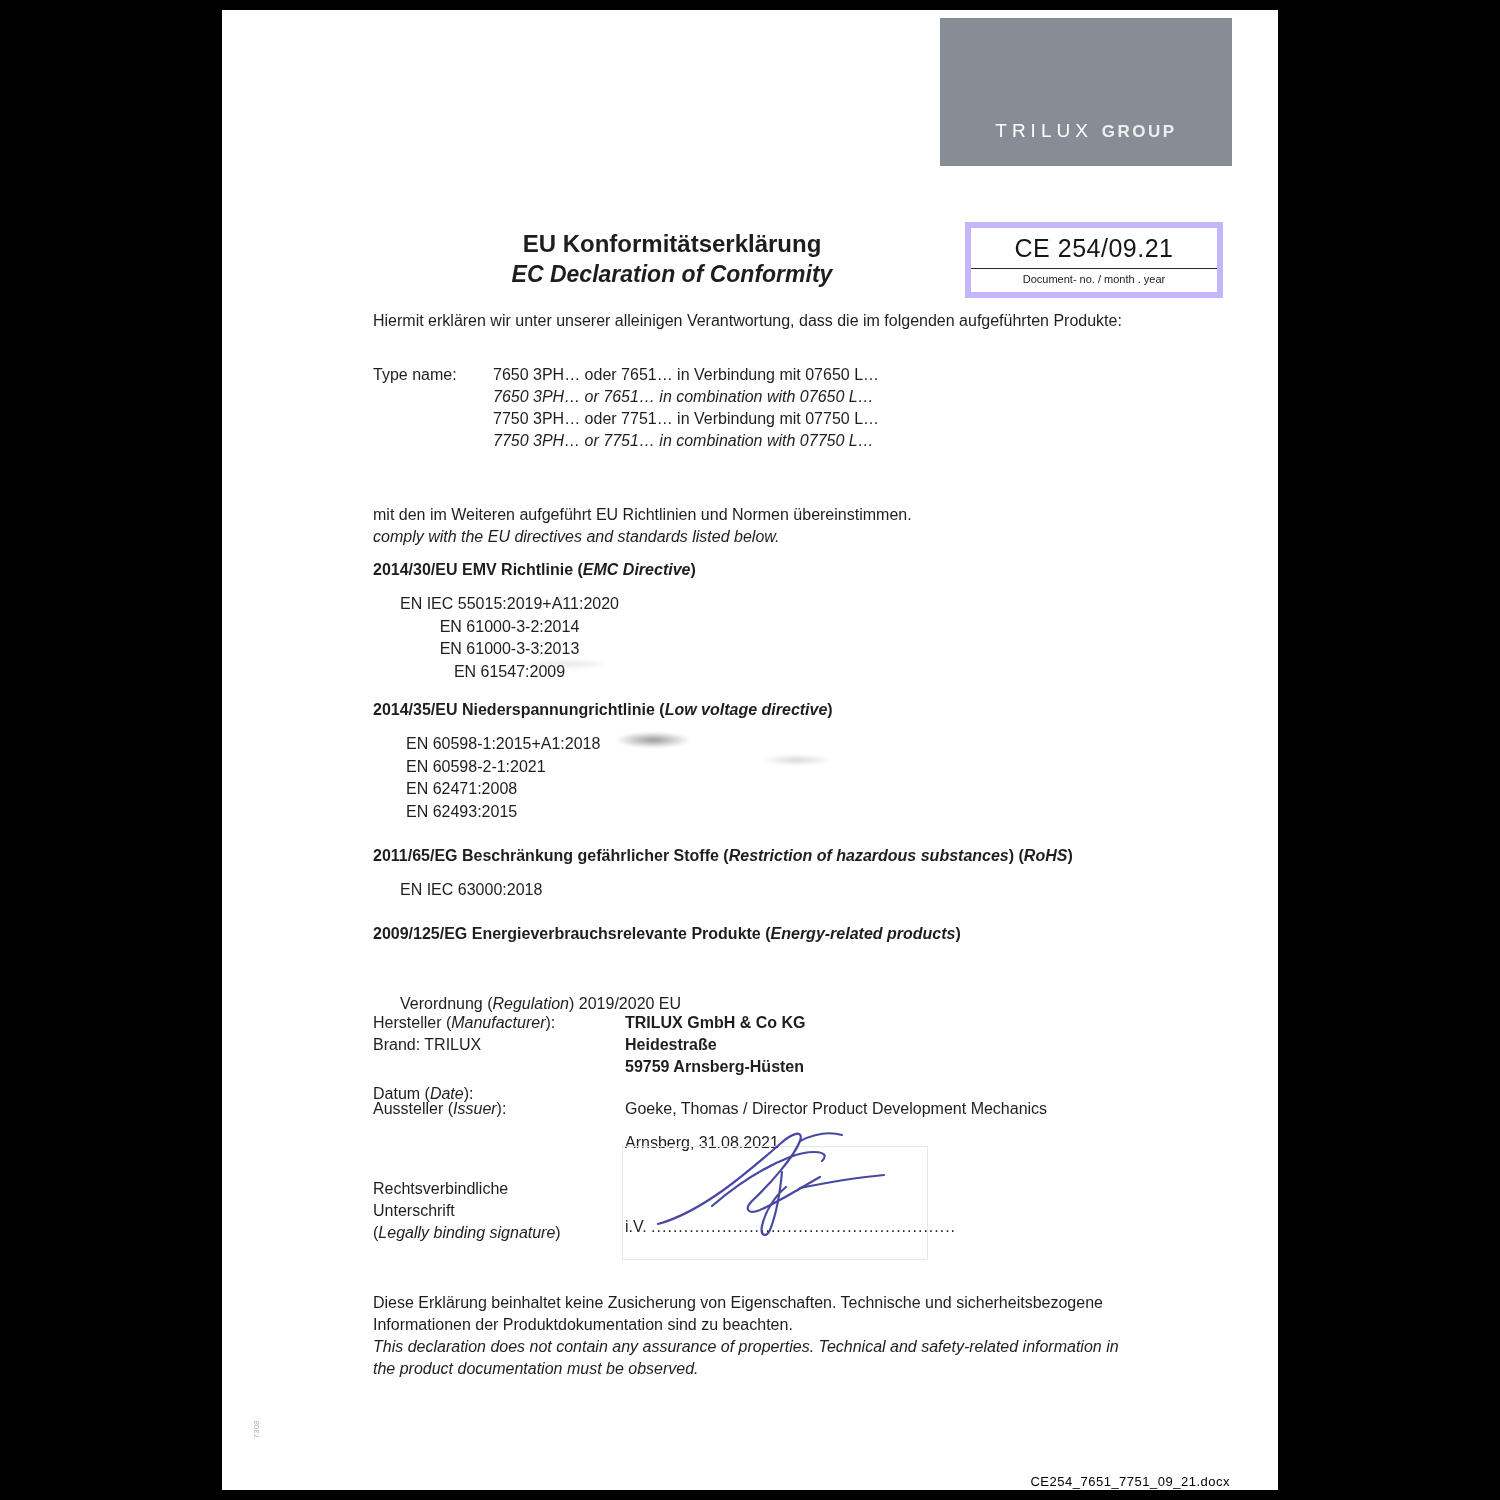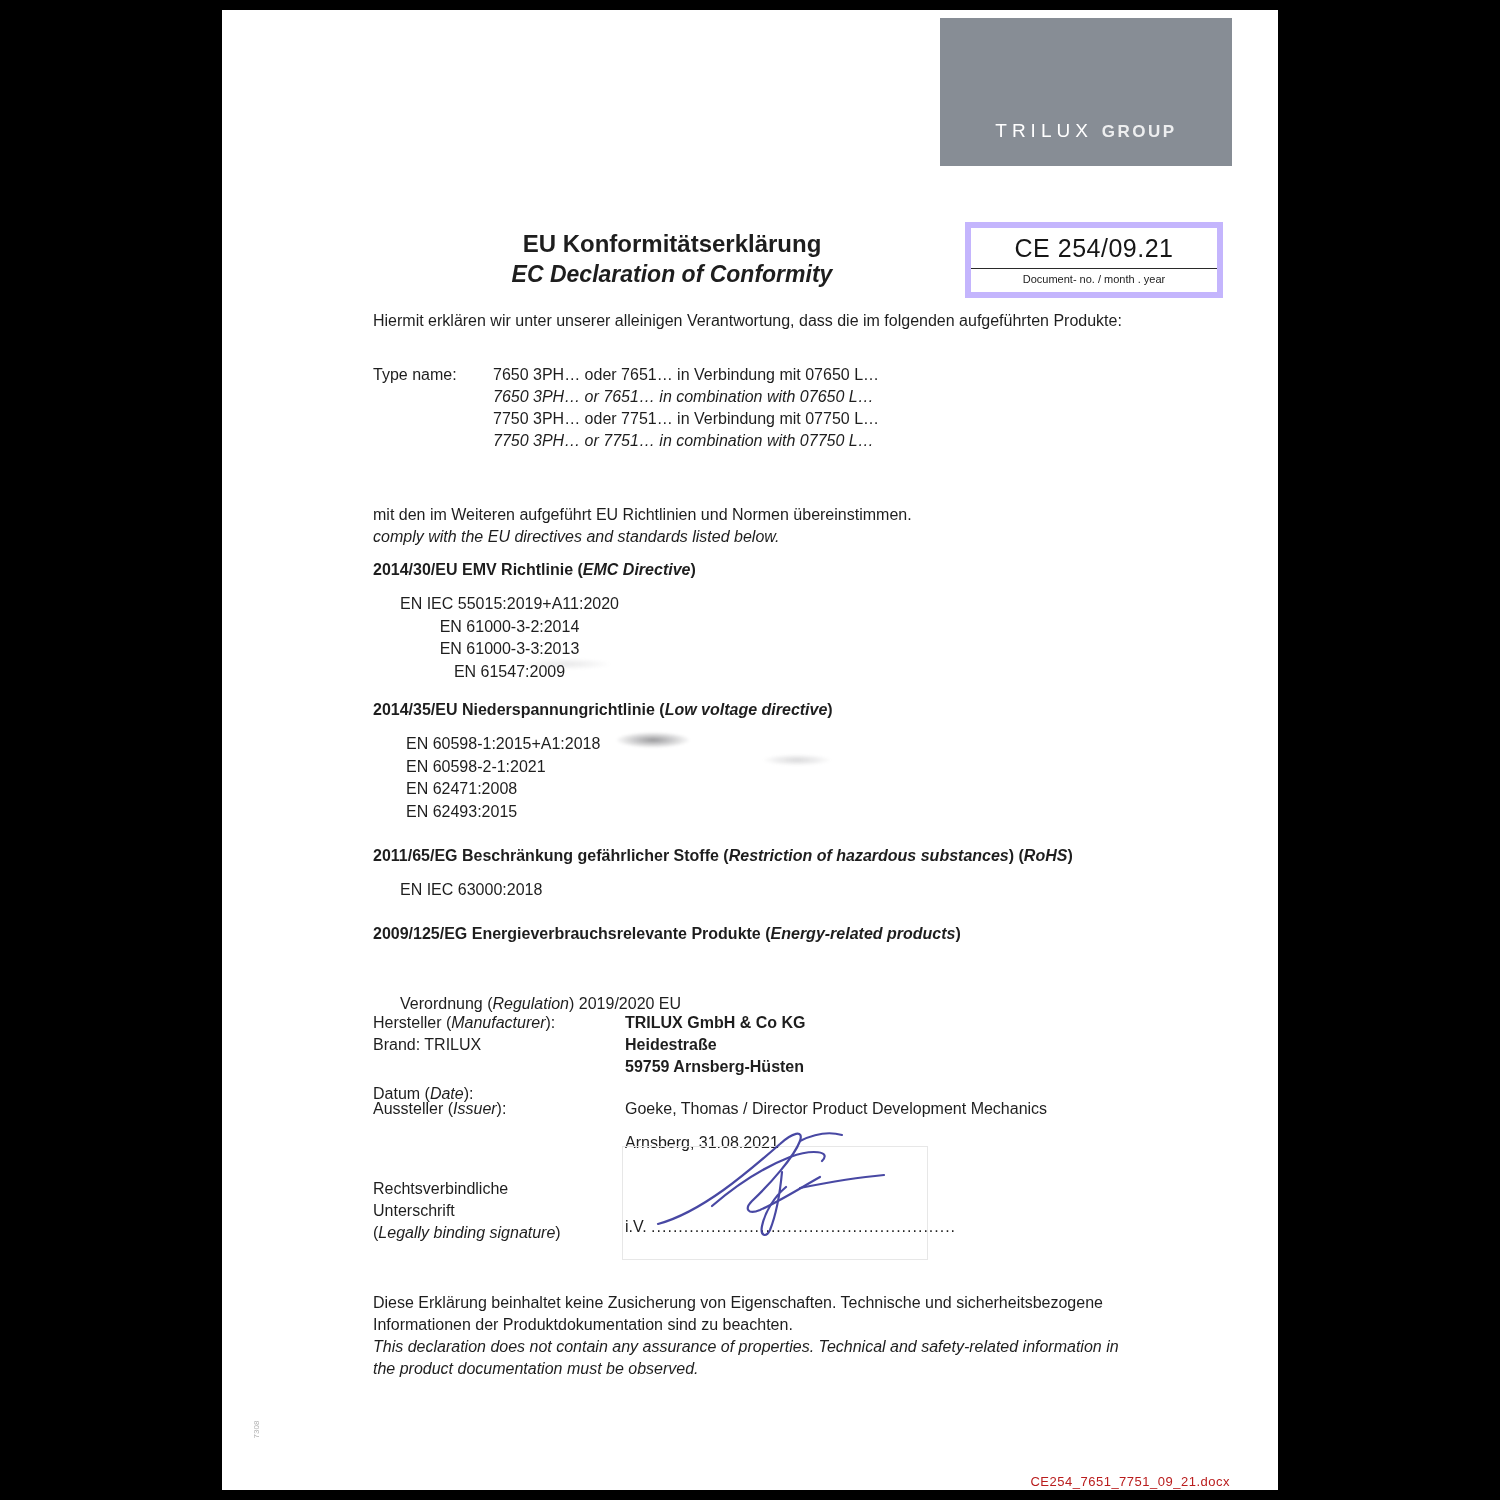--- a/index.html
+++ b/index.html
@@ -147,21 +147,21 @@
     left: 300px; top: 648px;
     width: 90px; height: 12px;
     background: radial-gradient(ellipse at center, rgba(130,130,135,0.18), rgba(130,130,135,0) 70%);
     filter: blur(1px);
   }
 
   .footer-filename {
     position: absolute;
     right: 48px; top: 1464px;
     font-size: 13px;
-    color: #b91c1c;
+    color: #000000;
     letter-spacing: 0.5px;
   }
   .side-mark {
     position: absolute;
     left: 26px; top: 1415px;
     font-size: 8px;
     color: #b2b2b2;
     transform: rotate(-90deg);
   }
 </style>

